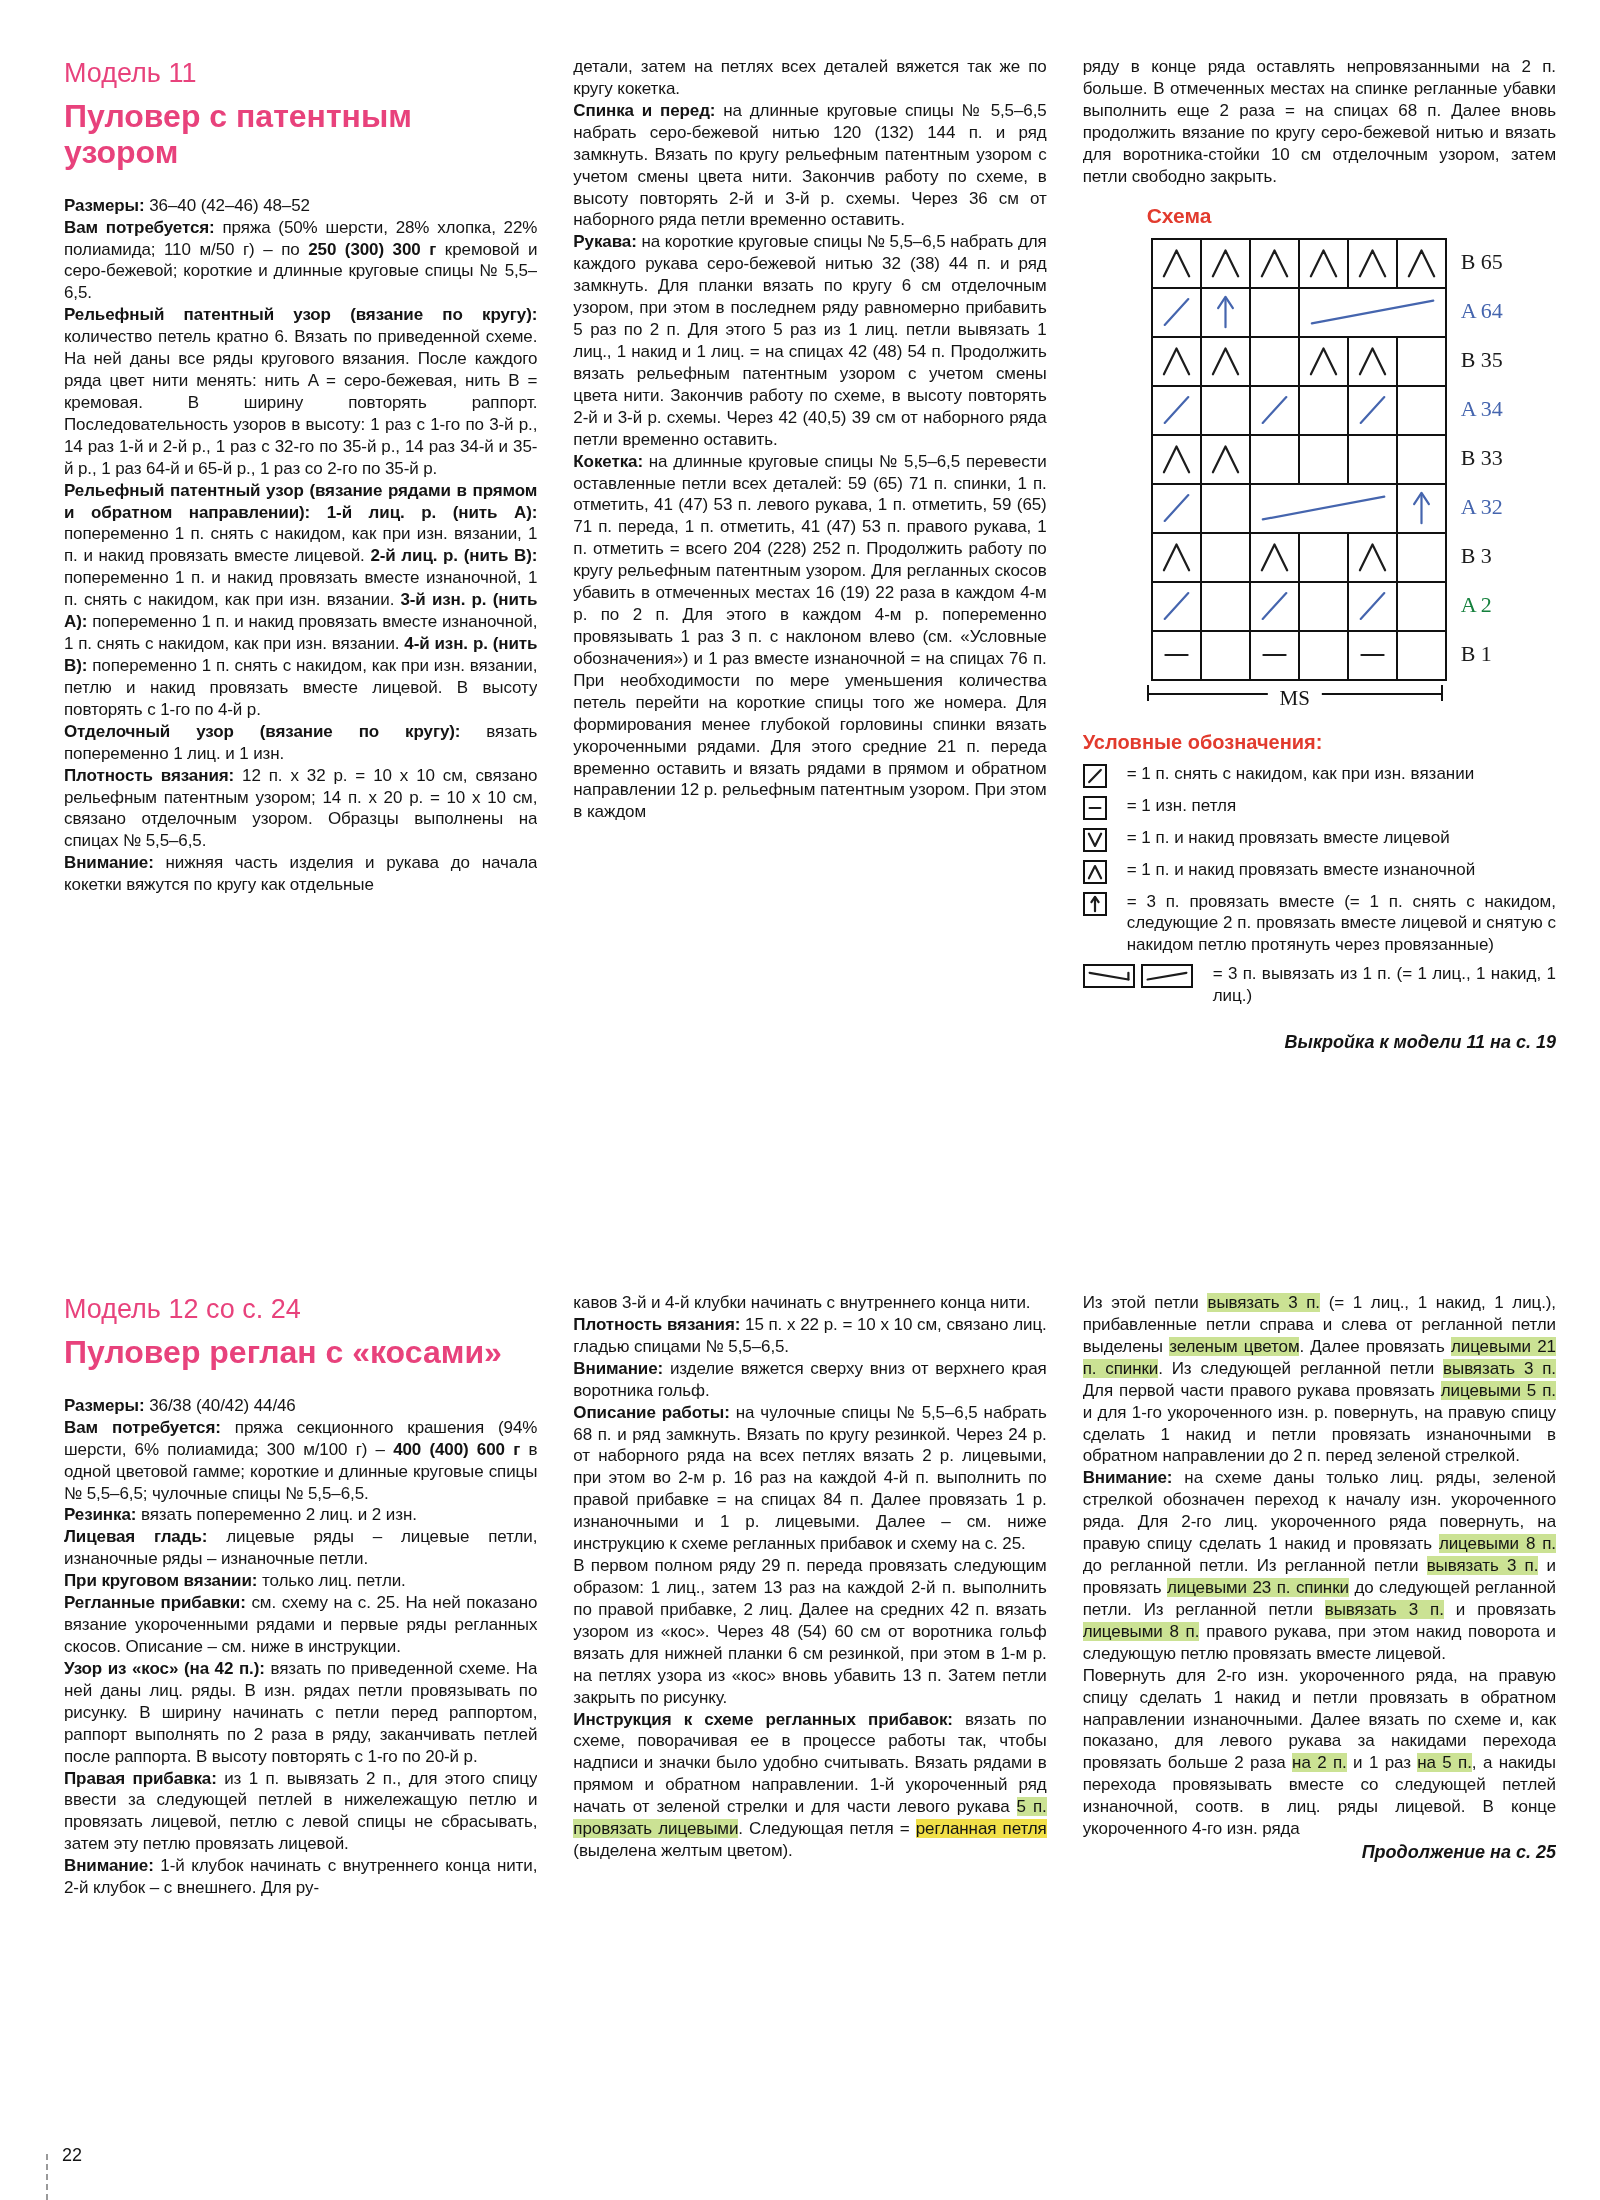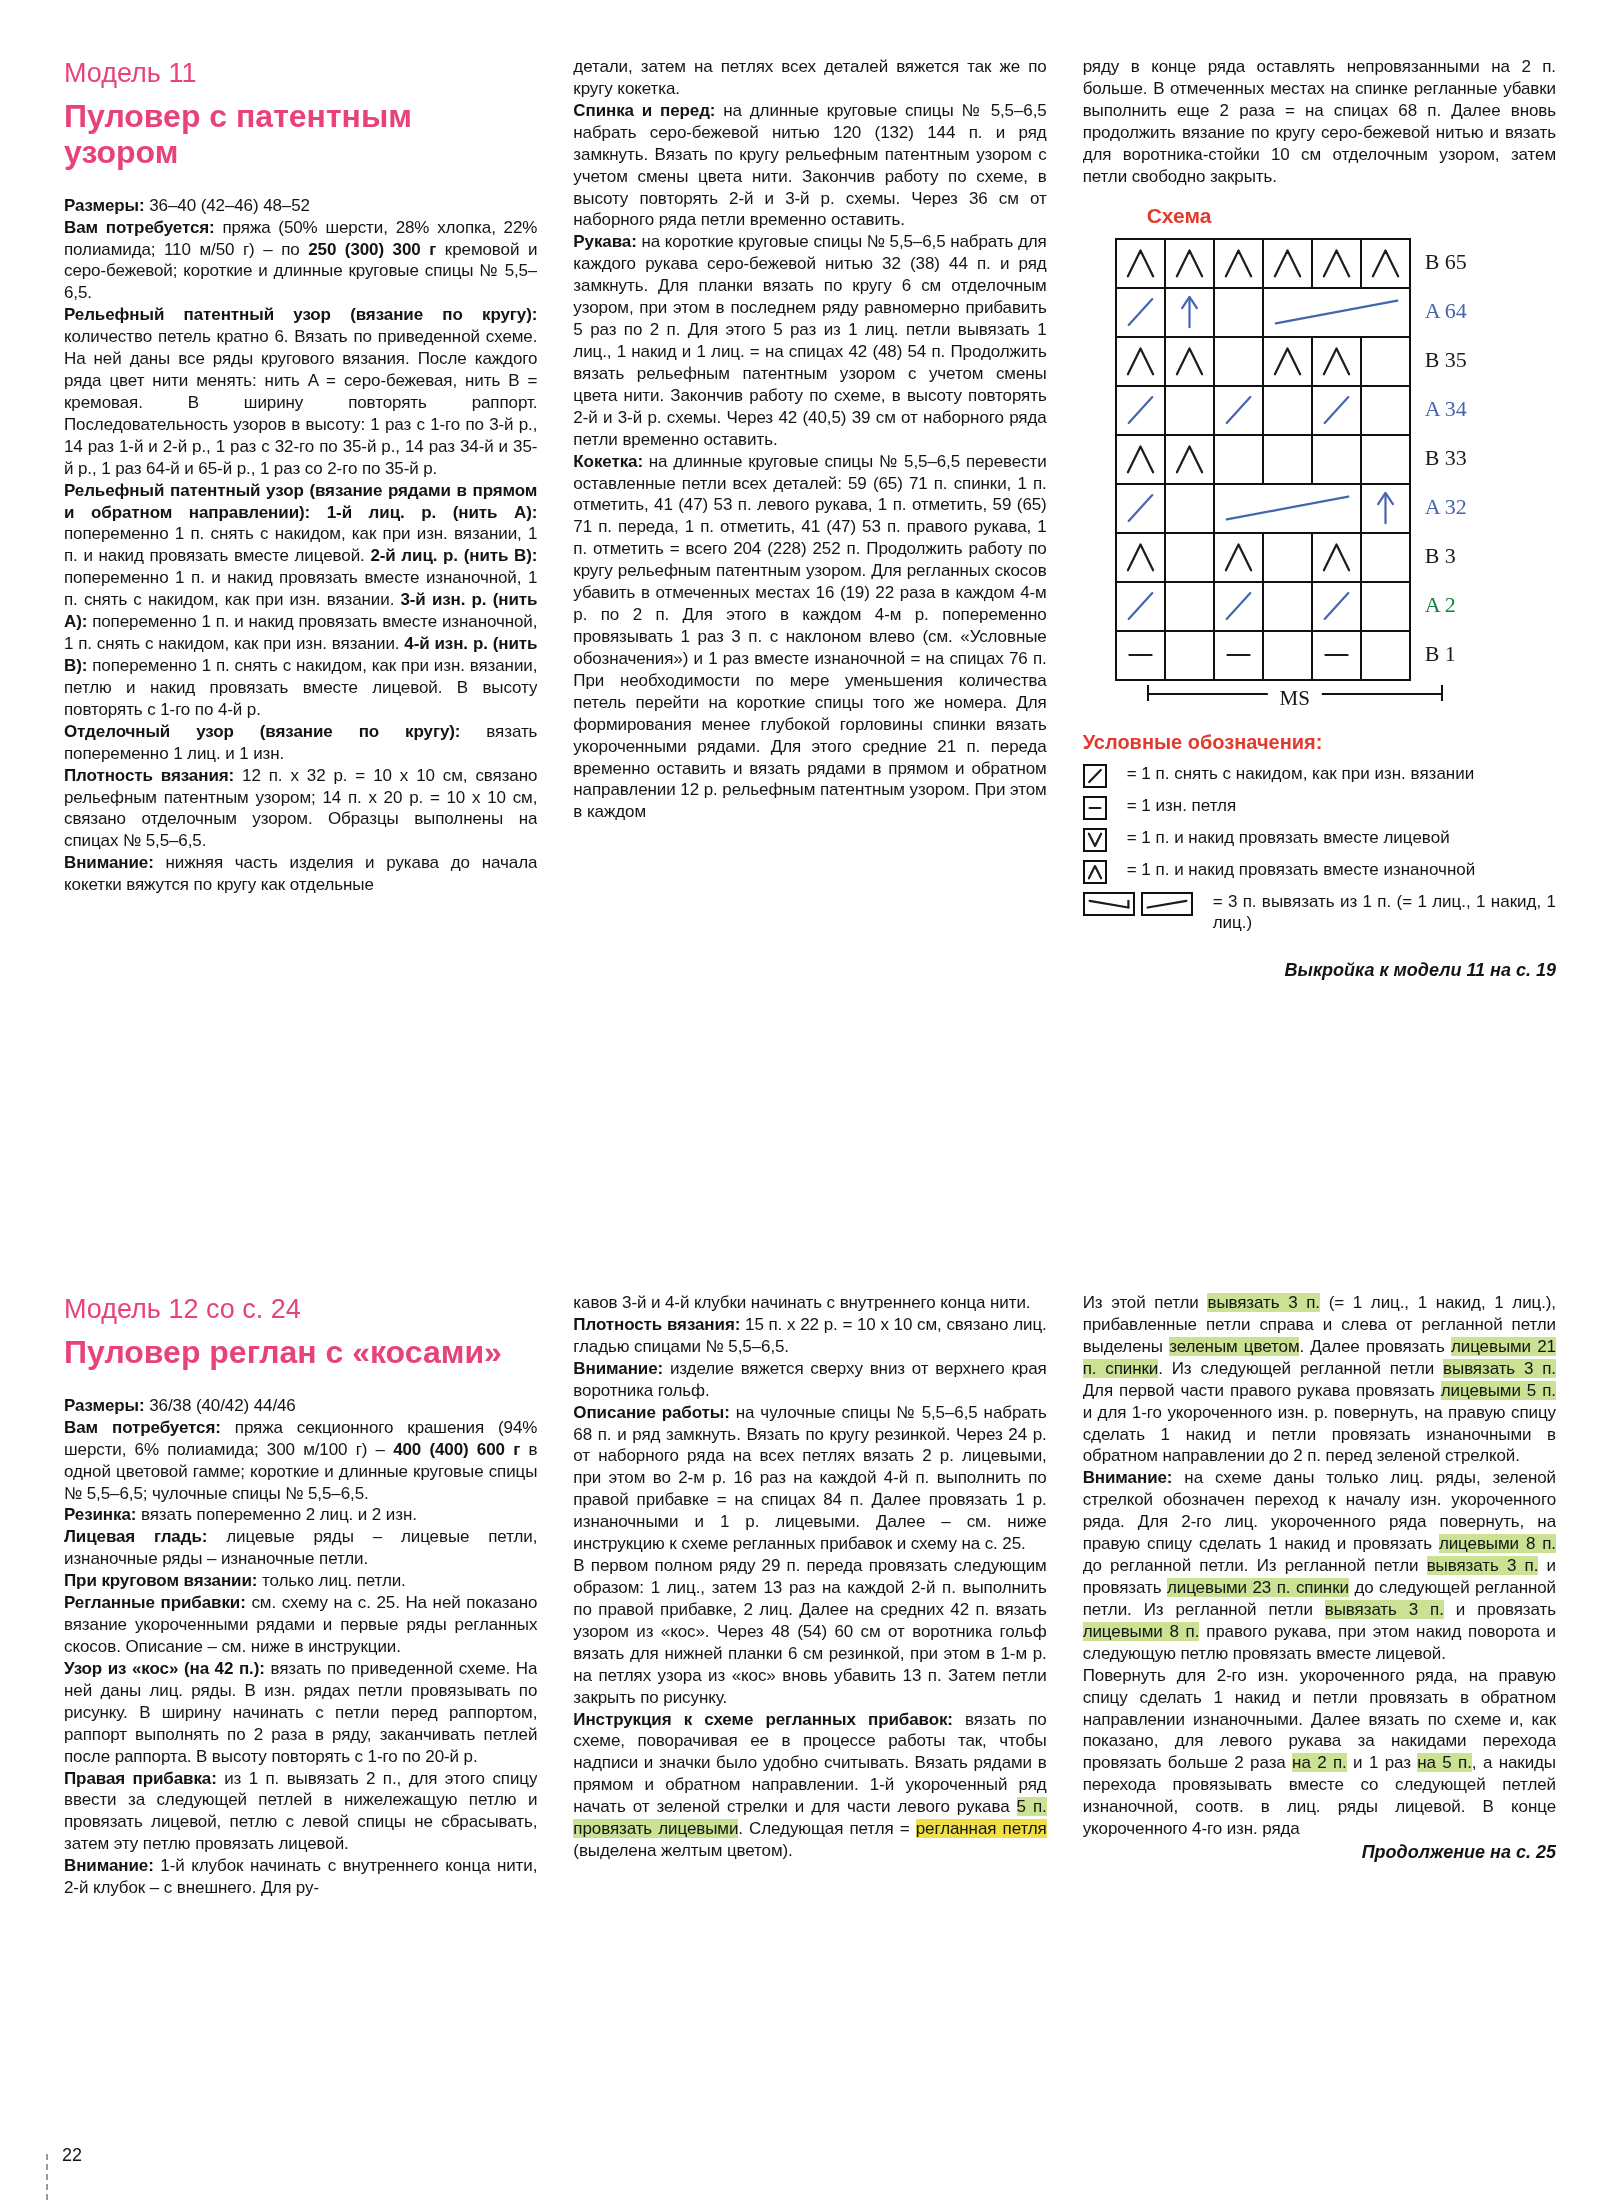--- a/index.html
+++ b/index.html
@@ -13,21 +13,21 @@
   .col{overflow:hidden}
   p.body{margin:0;font-size:17px;line-height:1.29;text-align:justify;letter-spacing:-0.1px;
          hyphens:auto;-webkit-hyphens:auto}
   .b{font-weight:bold}
   .hl-green{background:var(--hl-green,#cbe294)}
   .hl-yellow{background:var(--hl-yellow,#f2e049)}
   .kicker{color:var(--pink,#e8427c);font-size:27px;margin:2px 0 10px;font-weight:400}
   .title{color:var(--pink,#e8427c);font-size:32px;font-weight:bold;line-height:1.12;margin:0 0 24px}
   .title.two-line{max-width:400px}
   .schema-label{color:var(--red,#e23b2e);font-weight:bold;font-size:21px;margin:16px 0 10px 64px}
-  .chart-wrap{display:flex;margin-left:32px}
+  .chart-wrap{display:flex;margin-left:68px}
   .chart-grid{display:grid;grid-template-columns:repeat(6,49px);grid-auto-rows:49px;
               border-top:2px solid #111;border-left:2px solid #111;align-self:flex-start}
   .cell{border-right:2px solid #111;border-bottom:2px solid #111;
         display:flex;align-items:center;justify-content:center}
   .chart-labels{margin-left:14px}
   .chart-label{height:49px;display:flex;align-items:center;
                font-family:"Liberation Serif",serif;font-size:22px}
   .ms-wrap{position:relative;width:296px;height:30px;margin-left:64px;margin-top:4px}
   .ms-wrap::before,.ms-wrap::after{content:"";position:absolute;top:0;height:16px;border-left:2px solid #111}
   .ms-wrap::before{left:0}.ms-wrap::after{right:0}
@@ -309,20 +309,31 @@
                 <div class="legend-box">
                   <svg width="18" height="18" viewBox="0 0 18 18" fill="none" stroke="#1c1c1c" stroke-width="2.2" stroke-linecap="round" stroke-linejoin="round">
                     <polyline points="2.9,15.3 9.0,3.1 15.1,15.3"></polyline>
                   </svg>
                 </div>
               </div>
               <div class="legend-text">= 1 п. и накид провязать вместе изнаночной</div>
             </div>
             <div class="legend-item">
               <div class="legend-syms">
+                <div class="legend-box">
+                  <svg width="18" height="18" viewBox="0 0 18 18" fill="none" stroke="#1c1c1c" stroke-width="2.2" stroke-linecap="round" stroke-linejoin="round">
+                    <line x1="9.0" y1="16.2" x2="9.0" y2="2.2"></line>
+                    <polyline points="5.4,7.2 9.0,1.8 12.6,7.2"></polyline>
+                  </svg>
+                </div>
+              </div>
+              <div class="legend-text">= 3 п. провязать вместе (= 1 п. снять с накидом, следующие 2 п. провязать вместе лицевой и снятую с накидом петлю протянуть через провязанные)</div>
+            </div>
+            <div class="legend-item">
+              <div class="legend-syms">
                 <div class="legend-box wide">
                   <svg width="44" height="16" viewBox="0 0 44 16" fill="none" stroke="#1c1c1c" stroke-width="2.2" stroke-linecap="round" stroke-linejoin="round">
                     <line x1="2.6" y1="4.8" x2="41.4" y2="11.5"></line>
                     <line x1="41.4" y1="11.5" x2="41.4" y2="4.8"></line>
                   </svg>
                 </div>
                 <div class="legend-box wide">
                   <svg width="44" height="16" viewBox="0 0 44 16" fill="none" stroke="#1c1c1c" stroke-width="2.2" stroke-linecap="round" stroke-linejoin="round">
                     <line x1="2.6" y1="11.5" x2="41.4" y2="4.8"></line>
                   </svg>

